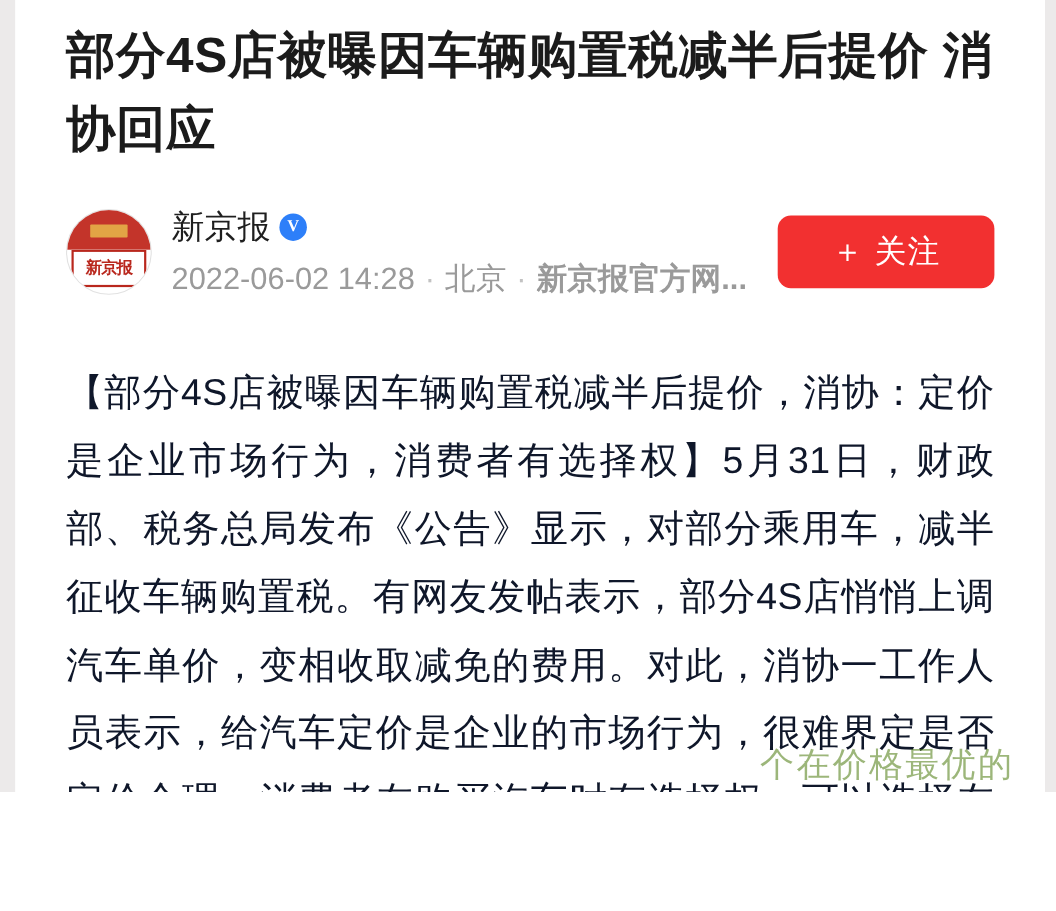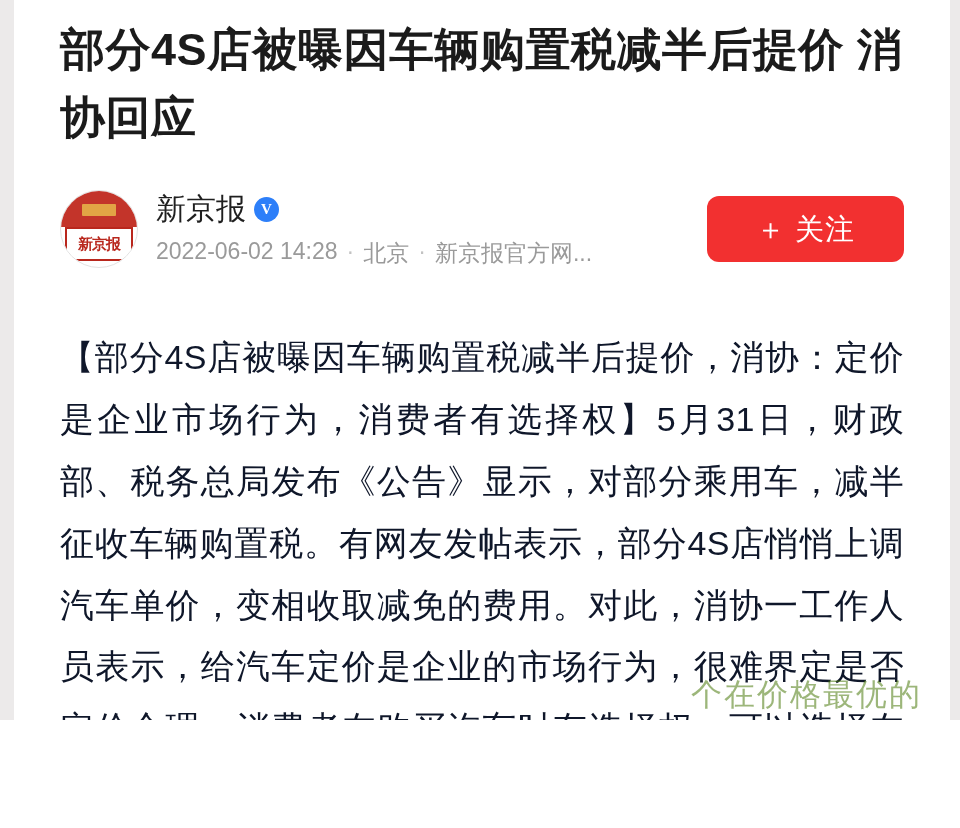--- a/index.html
+++ b/index.html
@@ -127,38 +127,39 @@
     color: #ffffff;
     font-size: 15px;
     line-height: 25px;
     text-align: center;
     margin-left: 8px;
     font-weight: bold;
     font-family: "Liberation Serif", serif;
   }
   .meta-row {
     margin-top: 8px;
-    font-size: 23px;
+    font-size: 28px;
     color: #9a9a9a;
     white-space: nowrap;
     overflow: hidden;
     text-overflow: ellipsis;
     display: flex;
-    align-items: flex-start;
+    align-items: center;
   }
   .meta-sep {
     margin: 0 9px;
     color: #c2c2c2;
   }
   .meta-source {
     overflow: hidden;
     text-overflow: ellipsis;
     white-space: nowrap;
     max-width: 260px;
     display: inline-block;
+    font-weight: bold;
   }
   .follow-button {
     flex: 0 0 auto;
     margin-left: 14px;
     background: #f23030;
     color: #ffffff;
     font-size: 29px;
     font-weight: 500;
     border: none;
     border-radius: 12px;

